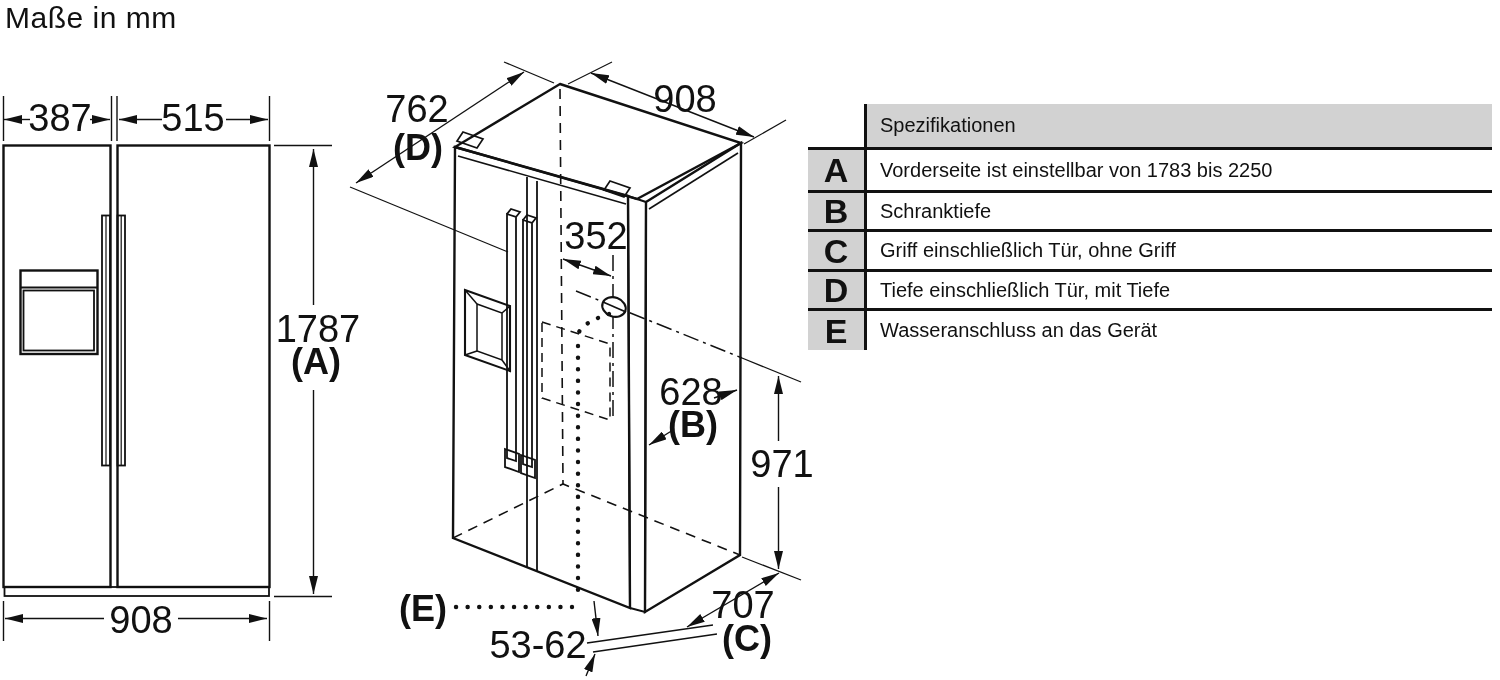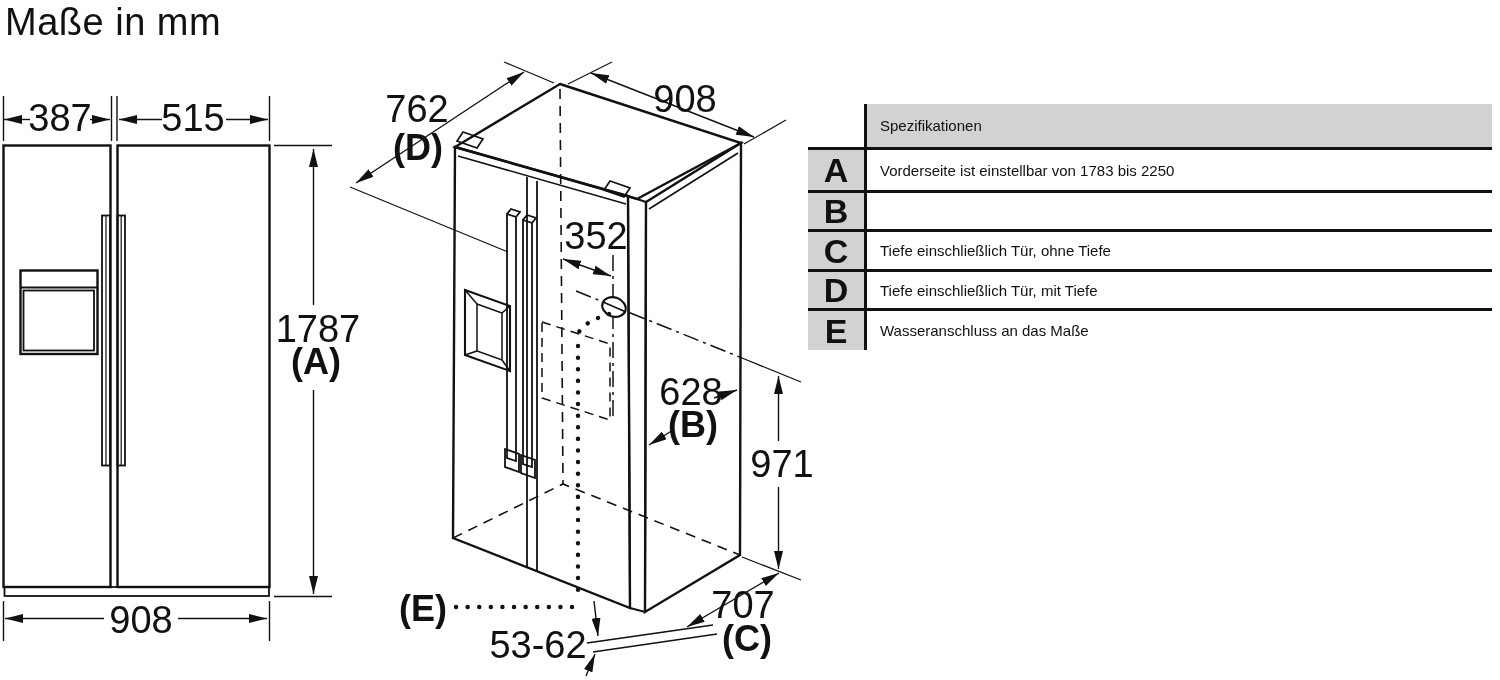--- a/index.html
+++ b/index.html
@@ -1,31 +1,31 @@
 <!DOCTYPE html>
 <html><head>
 <meta charset="utf-8">
 <style>
   html,body{margin:0;padding:0;background:#fff;}
   .stage{position:relative;width:1500px;height:680px;background:#fff;overflow:hidden;
          font-family:"Liberation Sans",sans-serif;color:#111;}
-  .page-title{position:absolute;left:5px;top:1px;font-size:38px;color:#111;letter-spacing:0.5px;}
+  .page-title{position:absolute;left:5px;top:1px;font-size:30px;color:#111;letter-spacing:0.5px;}
   svg{position:absolute;left:0;top:0;}
   svg text{font-family:"Liberation Sans",sans-serif;fill:#111;}
   .num{font-size:38px;}
   .key{font-size:36px;font-weight:bold;}
   
   .spec-table{position:absolute;left:808px;top:104px;width:684px;}
   .spec-row{display:flex;box-sizing:border-box;}
   .spec-row.bordered{border-top:3px solid #111;}
   .cell-key{width:59px;box-sizing:border-box;border-right:3px solid #111;background:#d2d2d2;
             display:flex;align-items:center;justify-content:center;
             font-size:34px;font-weight:bold;line-height:1;}
   .cell-key.blank{background:#fff;}
-  .cell-desc{flex:1;display:flex;align-items:center;padding-left:13px;font-size:15px;background:#fff;}
+  .cell-desc{flex:1;display:flex;align-items:center;padding-left:13px;font-size:20px;background:#fff;}
   .cell-desc.gray{background:#d2d2d2;}
   .h-header{height:43px;}
   .h-a{height:43px;}
   .h-b{height:39px;}
   .h-c{height:40px;}
   .h-d{height:39px;}
   .h-e{height:42px;}
 </style>
 </head>
 <body>
@@ -219,28 +219,29 @@
     <div class="spec-row h-header">
       <div class="cell-key blank"></div>
       <div class="cell-desc gray">Spezifikationen</div>
     </div>
     <div class="spec-row bordered h-a">
       <div class="cell-key">A</div>
       <div class="cell-desc">Vorderseite ist einstellbar von 1783 bis 2250</div>
     </div>
     <div class="spec-row bordered h-b">
       <div class="cell-key">B</div>
+      <div class="cell-desc">Schranktiefe</div>
     </div>
     <div class="spec-row bordered h-c">
       <div class="cell-key">C</div>
-      <div class="cell-desc">Tiefe einschließlich Tür, ohne Tiefe</div>
+      <div class="cell-desc">Griff einschließlich Tür, ohne Griff</div>
     </div>
     <div class="spec-row bordered h-d">
       <div class="cell-key">D</div>
       <div class="cell-desc">Tiefe einschließlich Tür, mit Tiefe</div>
     </div>
     <div class="spec-row bordered h-e">
       <div class="cell-key">E</div>
-      <div class="cell-desc">Wasseranschluss an das Maße</div>
+      <div class="cell-desc">Wasseranschluss an das Gerät</div>
     </div>
   </div>
 
 </div>
 
 </body></html>

